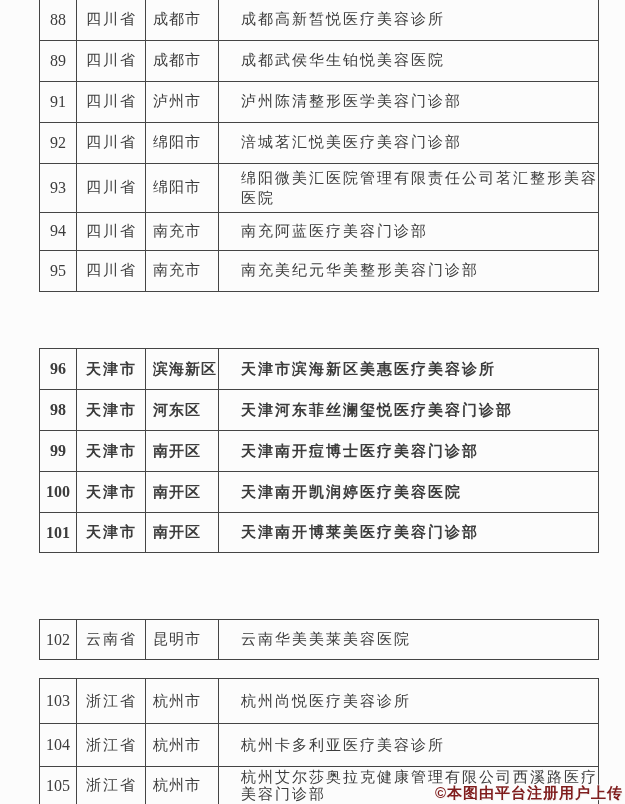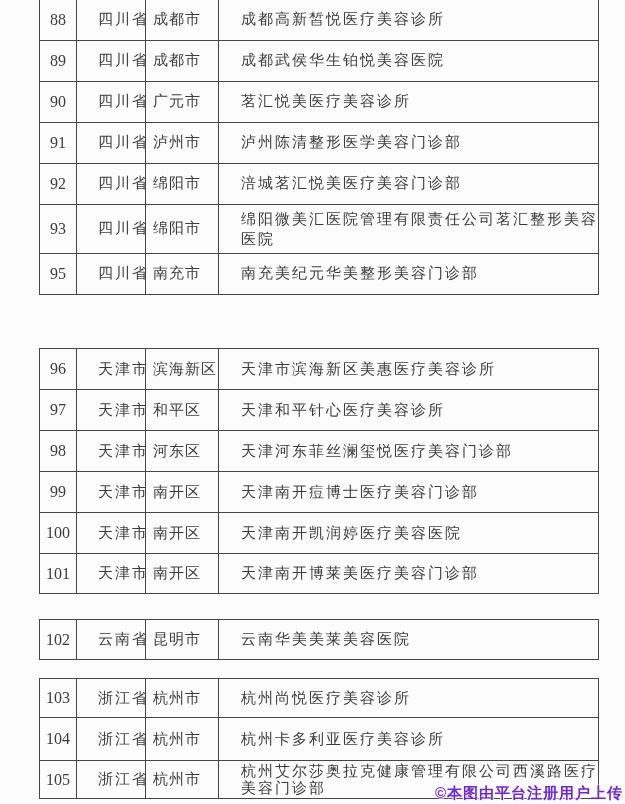--- a/index.html
+++ b/index.html
@@ -30,49 +30,49 @@
     overflow: hidden;
   }
   td.c-no {
     text-align: center;
     font-size: 16px;
     letter-spacing: 0;
     padding: 0;
     margin-left: 42px;
   }
   td.c-prov {
-    padding: 0 0 0 21px;
+    padding: 0 0 0 9px;
     white-space: nowrap;
   }
   td.c-city {
     padding: 0 0 0 7px;
     letter-spacing: 1px;
     white-space: nowrap;
   }
   td.c-org {
     padding: 1px 0 1px 22px;
     word-break: break-all;
     line-height: 21px;
   }
   .t1 { top: 0; }
   .t1 tr:first-child td { border-top: none; }
-  .t2 { top: 348px; }
+  .t2 { top: 348px; font-weight: bold; }
   .t3 { top: 619px; }
   .t4 { top: 678px; }
   tr.tall td.c-org { line-height: 20px; }
   tr.compact td.c-org { line-height: 17px; margin-top: 20px; }
   .watermark {
     position: absolute;
     right: 2px;
     bottom: 1px;
     font-family: "Liberation Sans", "DejaVu Sans", sans-serif;
     font-weight: bold;
     font-size: 15px;
     letter-spacing: 1px;
-    color: #6d28d9;
+    color: #7f1d1d;
     text-shadow: -1px -1px 0 #ffffff, 1px 1px 1px #f2f2f2, 0 0 2px #ffffff;
     white-space: nowrap;
   }
 </style>
 </head>
 <body>
 
 <table class="registry-table t1">
   <colgroup>
     <col style="width:37px">
@@ -87,43 +87,43 @@
     <td class="c-city">成都市</td>
     <td class="c-org">成都高新皙悦医疗美容诊所</td>
   </tr>
   <tr style="height:41px">
     <td class="c-no">89</td>
     <td class="c-prov">四川省</td>
     <td class="c-city">成都市</td>
     <td class="c-org">成都武侯华生铂悦美容医院</td>
   </tr>
   <tr style="height:41px">
-    <td class="c-no">90</td>
-    <td class="c-prov">四川省</td>
-    <td class="c-city">广元市</td>
-    <td class="c-org">茗汇悦美医疗美容诊所</td>
-  </tr>
-  <tr style="height:41px">
     <td class="c-no">91</td>
     <td class="c-prov">四川省</td>
     <td class="c-city">泸州市</td>
     <td class="c-org">泸州陈清整形医学美容门诊部</td>
   </tr>
   <tr style="height:41px">
     <td class="c-no">92</td>
     <td class="c-prov">四川省</td>
     <td class="c-city">绵阳市</td>
     <td class="c-org">涪城茗汇悦美医疗美容门诊部</td>
   </tr>
   <tr class="tall" style="height:49px">
     <td class="c-no">93</td>
     <td class="c-prov">四川省</td>
     <td class="c-city">绵阳市</td>
     <td class="c-org">绵阳微美汇医院管理有限责任公司茗汇整形美容医院</td>
   </tr>
+  <tr style="height:38px">
+    <td class="c-no">94</td>
+    <td class="c-prov">四川省</td>
+    <td class="c-city">南充市</td>
+    <td class="c-org">南充阿蓝医疗美容门诊部</td>
+  </tr>
   <tr style="height:41px">
     <td class="c-no">95</td>
     <td class="c-prov">四川省</td>
     <td class="c-city">南充市</td>
     <td class="c-org">南充美纪元华美整形美容门诊部</td>
   </tr>
 </tbody>
   </table>
 
 <table class="registry-table t2">
@@ -132,26 +132,20 @@
       <col style="width:69px">
       <col style="width:73px">
       <col style="width:380px">
   </colgroup>
   <tbody>
       <tr style="height:41px">
     <td class="c-no">96</td>
     <td class="c-prov">天津市</td>
     <td class="c-city">滨海新区</td>
     <td class="c-org">天津市滨海新区美惠医疗美容诊所</td>
-  </tr>
-  <tr style="height:41px">
-    <td class="c-no">97</td>
-    <td class="c-prov">天津市</td>
-    <td class="c-city">和平区</td>
-    <td class="c-org">天津和平针心医疗美容诊所</td>
   </tr>
   <tr style="height:41px">
     <td class="c-no">98</td>
     <td class="c-prov">天津市</td>
     <td class="c-city">河东区</td>
     <td class="c-org">天津河东菲丝澜玺悦医疗美容门诊部</td>
   </tr>
   <tr style="height:41px">
     <td class="c-no">99</td>
     <td class="c-prov">天津市</td>
@@ -191,21 +185,21 @@
   </table>
 
 <table class="registry-table t4">
   <colgroup>
     <col style="width:37px">
       <col style="width:69px">
       <col style="width:73px">
       <col style="width:380px">
   </colgroup>
   <tbody>
-      <tr style="height:39px">
+      <tr style="height:45px">
     <td class="c-no">103</td>
     <td class="c-prov">浙江省</td>
     <td class="c-city">杭州市</td>
     <td class="c-org">杭州尚悦医疗美容诊所</td>
   </tr>
   <tr style="height:43px">
     <td class="c-no">104</td>
     <td class="c-prov">浙江省</td>
     <td class="c-city">杭州市</td>
     <td class="c-org">杭州卡多利亚医疗美容诊所</td>

